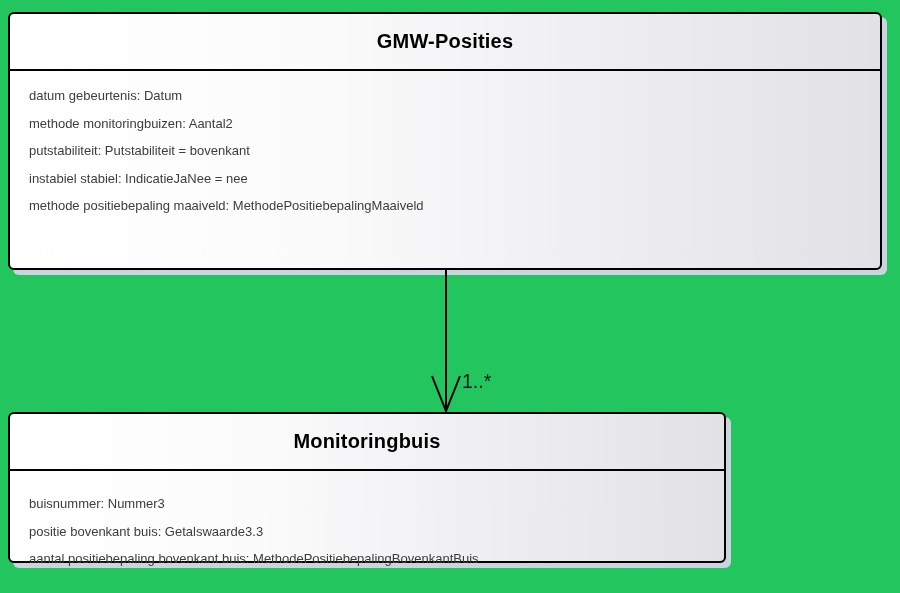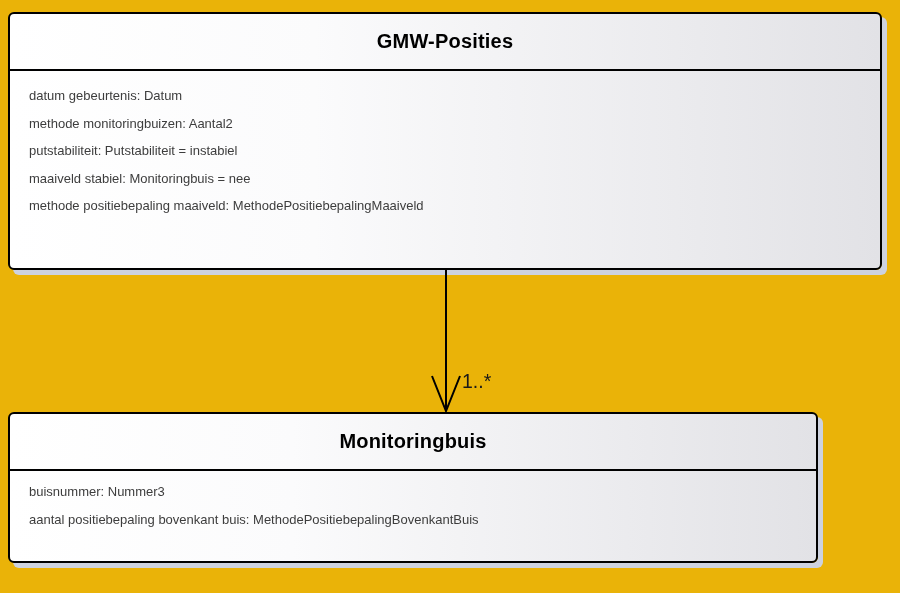--- a/index.html
+++ b/index.html
@@ -4,21 +4,21 @@
 <style>
   html, body {
     margin: 0;
     padding: 0;
     background: #ffffff;
   }
   .canvas {
     position: relative;
     width: 900px;
     height: 593px;
-    background: #eab308;
+    background: #22c55e;
     overflow: hidden;
     font-family: "Liberation Sans", sans-serif;
   }
   .uml-class {
     position: absolute;
     box-sizing: border-box;
     border: 2px solid #000000;
     border-radius: 6px;
     background: linear-gradient(90deg, #ffffff 0%, #fbfbfc 35%, #e2e2e6 100%);
     box-shadow: 5px 5px 0 0 #cdd2df;
@@ -44,25 +44,25 @@
   }
   #class-gmw {
     left: 8px;
     top: 12px;
     width: 874px;
     height: 258px;
   }
   #class-buis {
     left: 8px;
     top: 412px;
-    width: 810px;
+    width: 718px;
     height: 151px;
   }
   #class-buis .uml-attrs {
-    padding-top: 7px;
+    padding-top: 19px;
   }
   .connector {
     position: absolute;
     left: 400px;
     top: 270px;
     width: 120px;
     height: 144px;
   }
   .multiplicity {
     position: absolute;
@@ -76,33 +76,34 @@
 </head>
 <body>
 
 <div class="canvas">
 
   <div class="uml-class" id="class-gmw">
     <div class="uml-title">GMW-Posities</div>
     <div class="uml-attrs">
       <div>datum gebeurtenis: Datum</div>
       <div>methode monitoringbuizen: Aantal2</div>
-      <div>putstabiliteit: Putstabiliteit = instabiel</div>
-      <div>maaiveld stabiel: Monitoringbuis = nee</div>
+      <div>putstabiliteit: Putstabiliteit = bovenkant</div>
+      <div>instabiel stabiel: IndicatieJaNee = nee</div>
       <div>methode positiebepaling maaiveld: MethodePositiebepalingMaaiveld</div>
     </div>
   </div>
 
   <svg class="connector" viewBox="0 0 120 144" xmlns="http://www.w3.org/2000/svg" aria-hidden="true">
     <line x1="46" y1="0" x2="46" y2="141" stroke="#000000" stroke-width="2"></line>
     <polyline points="32,106 46,141 60,106" fill="none" stroke="#000000" stroke-width="2"></polyline>
   </svg>
   <div class="multiplicity">1..*</div>
 
   <div class="uml-class" id="class-buis">
     <div class="uml-title">Monitoringbuis</div>
     <div class="uml-attrs">
       <div>buisnummer: Nummer3</div>
+      <div>positie bovenkant buis: Getalswaarde3.3</div>
       <div>aantal positiebepaling bovenkant buis: MethodePositiebepalingBovenkantBuis</div>
     </div>
   </div>
 
 </div>
 
 </body></html>

